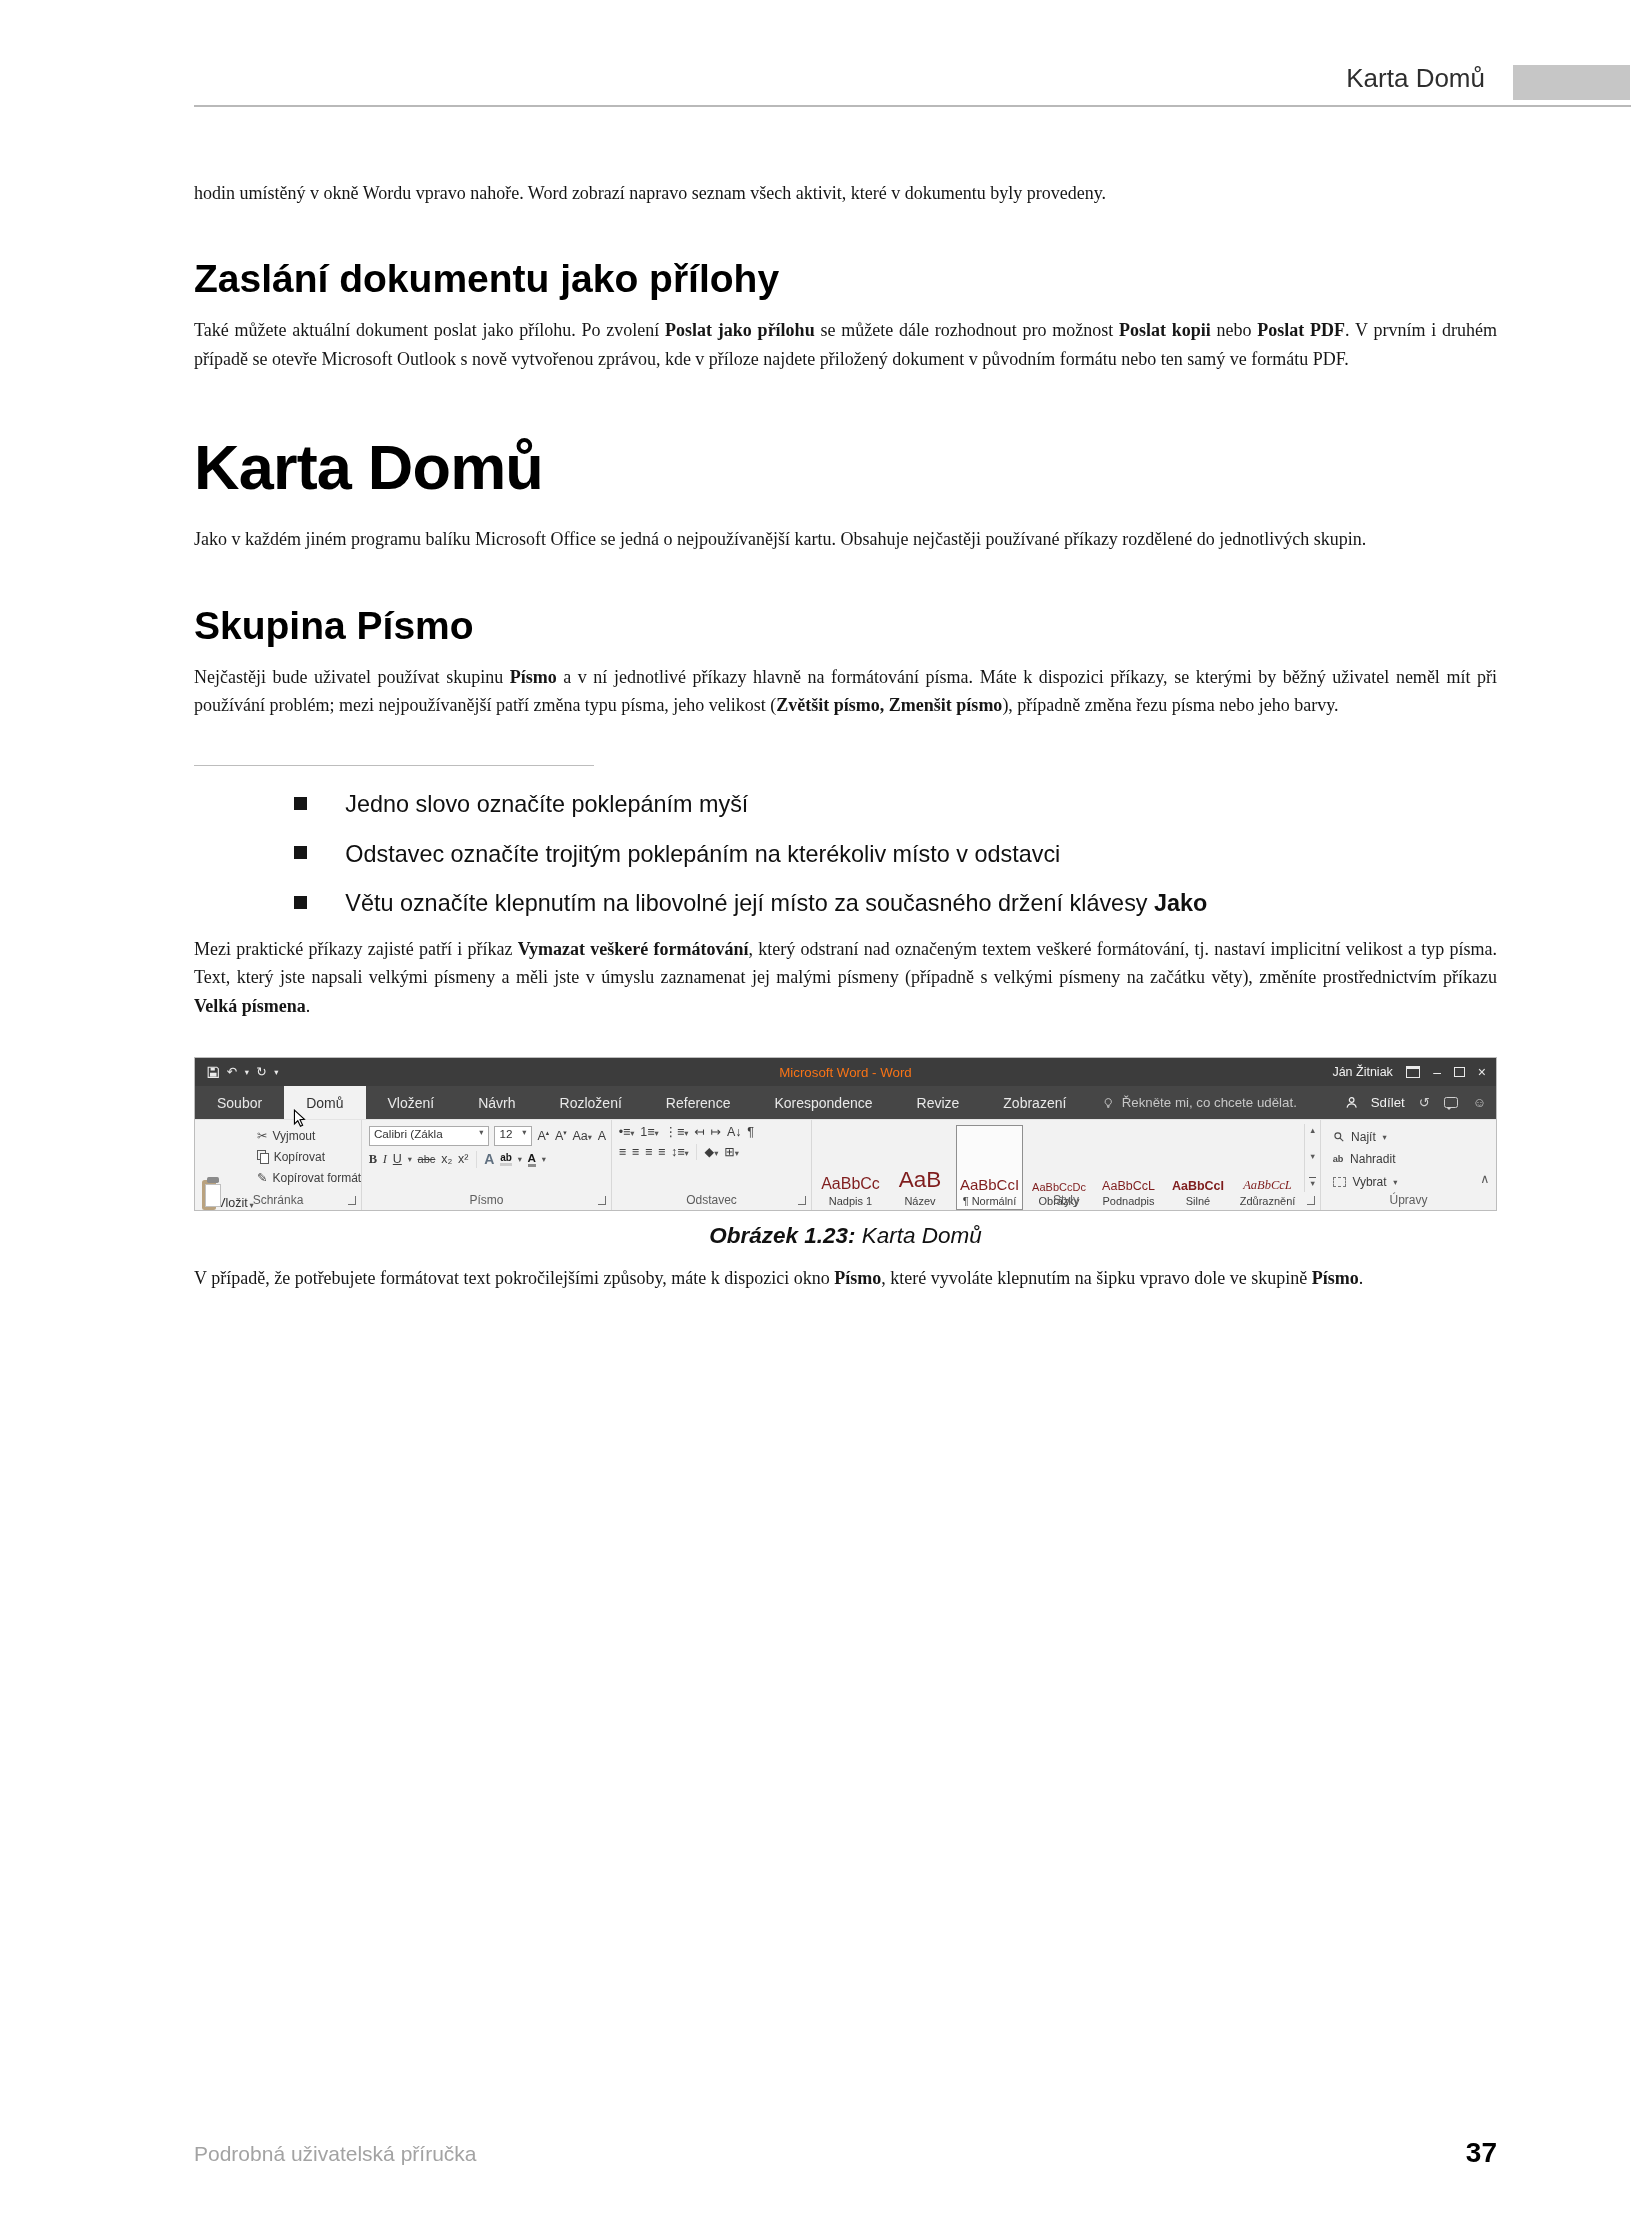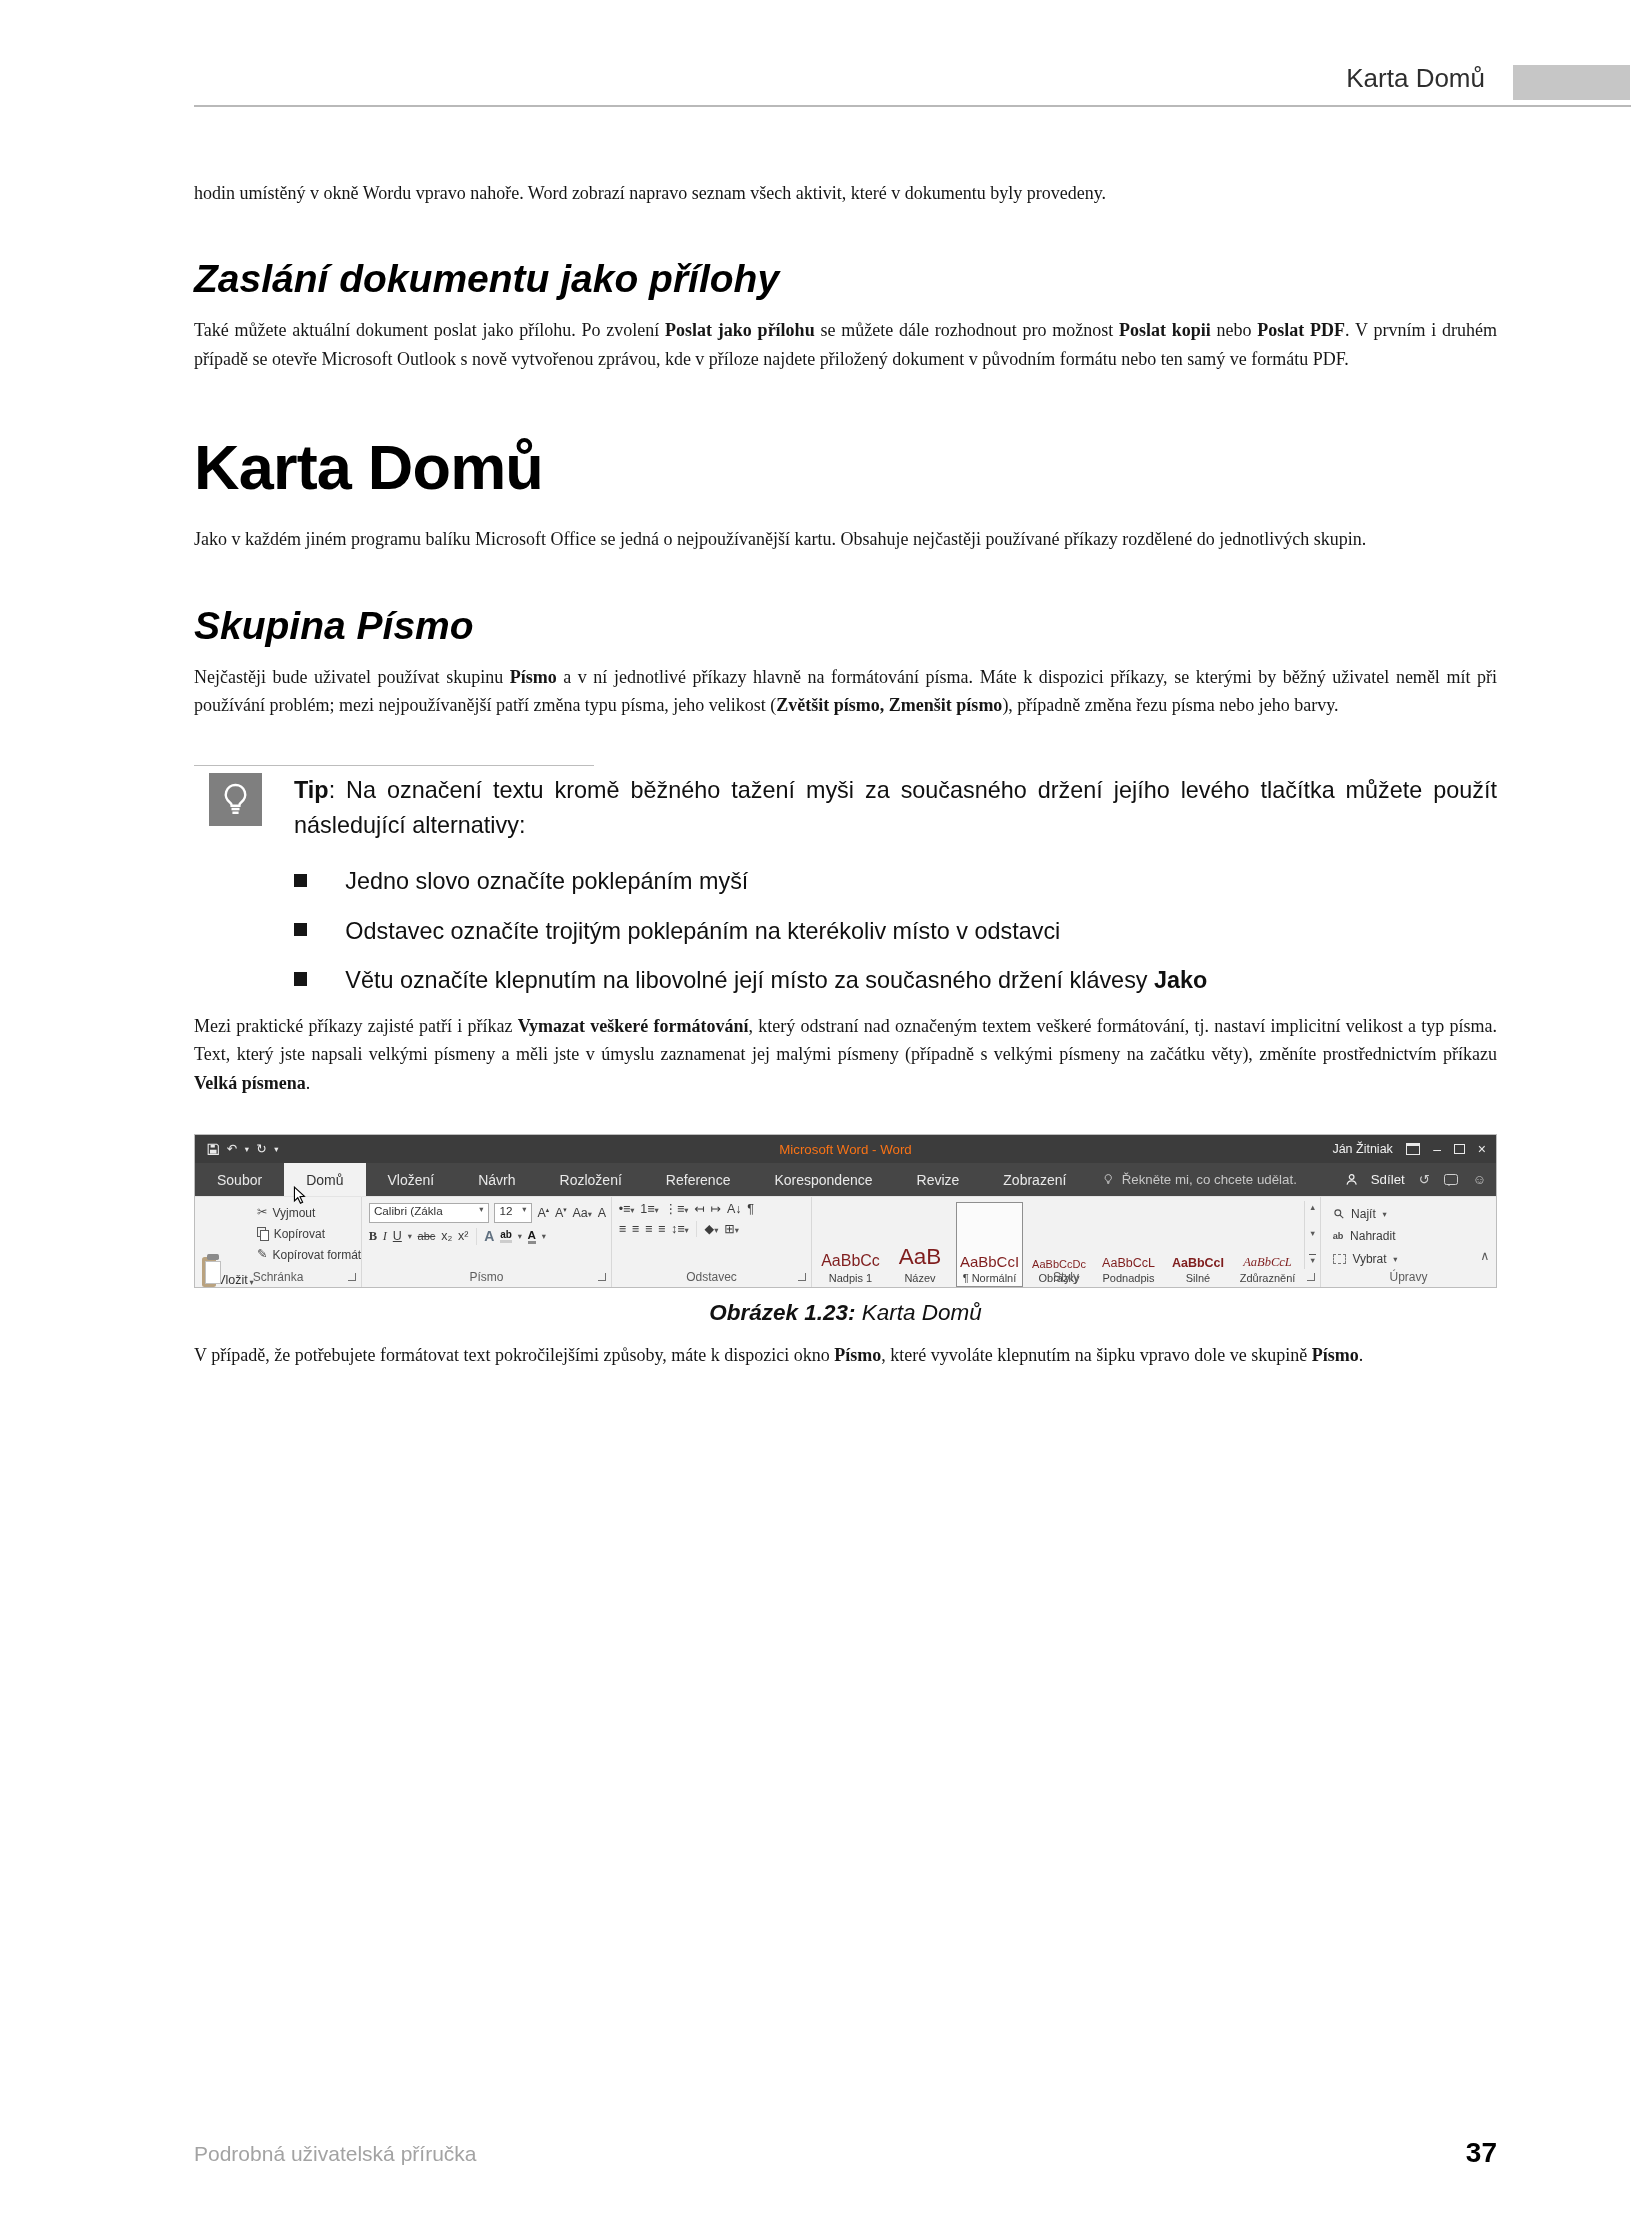--- a/index.html
+++ b/index.html
@@ -20,21 +20,21 @@
   .content { position:absolute; left:194px; top:106px; width:1303px; }
   p.body-text { font-size:18px; line-height:1.58; text-align:justify; margin:15px 0 0 0; }
   p.lead { margin-top:73px; }
   b { font-weight:700; }
   h1.chapter {
     font-family:"Liberation Sans",sans-serif; font-weight:700; font-size:63px;
     margin:58px 0 22px 0; color:#000; letter-spacing:-0.8px;
   }
   h2.section {
     font-family:"Liberation Sans",sans-serif; font-weight:700; font-size:39px;
-    margin:50px 0 15px 0; color:#000;font-style:italic;
+    margin:50px 0 15px 0; color:#000;
   }
   .mt { margin-top:47px; }
   .mt2 { margin-top:47px; }
 
   
   .tip { margin-top:45px; font-family:"Liberation Sans",sans-serif; }
   .tip-rule { width:400px; height:1.7px; background:#bdbdbd; margin-bottom:6.7px; }
   .tip-row { display:flex; align-items:flex-start; }
   .tip-icon {
     width:53px; height:53px; background:#7f7f7f; margin-left:15px; flex:0 0 auto;
@@ -170,30 +170,20 @@
     <p class="body-text"><span>Také můžete aktuální dokument poslat jako přílohu. Po zvolení </span><b>Poslat jako přílohu</b><span> se můžete dále rozhodnout pro možnost </span><b>Poslat kopii</b><span> nebo </span><b>Poslat PDF</b><span>. V prvním i druhém případě se otevře Microsoft Outlook s nově vytvořenou zprávou, kde v příloze najdete přiložený dokument v původním formátu nebo ten samý ve formátu PDF.</span></p>
 
     <h1 class="chapter">Karta Domů</h1>
     <p class="body-text"><span>Jako v každém jiném programu balíku Microsoft Office se jedná o nejpoužívanější kartu. Obsahuje nejčastěji používané příkazy rozdělené do jednotlivých skupin.</span></p>
 
     <h2 class="section">Skupina Písmo</h2>
     <p class="body-text"><span>Nejčastěji bude uživatel používat skupinu </span><b>Písmo</b><span> a v ní jednotlivé příkazy hlavně na formátování písma. Máte k dispozici příkazy, se kterými by běžný uživatel neměl mít při používání problém; mezi nejpoužívanější patří změna typu písma, jeho velikost (</span><b>Zvětšit písmo, Zmenšit písmo</b><span>), případně změna řezu písma nebo jeho barvy.</span></p>
 
     <section class="tip">
       <div class="tip-rule"></div>
-      <div class="tip-row">
-        <div class="tip-icon">
-          <svg viewBox="0 0 24 24" aria-hidden="true">
-              <path d="M12 2.6a6.2 6.2 0 0 0-3.6 11.3c.7.5 1.1 1.3 1.1 2.1h5c0-.8.4-1.6 1.1-2.1A6.2 6.2 0 0 0 12 2.6z" fill="none" stroke="#ffffff" stroke-width="1.6"></path>
-              <rect x="9.4" y="17.4" width="5.2" height="1.6" fill="#ffffff"></rect>
-              <rect x="10" y="19.8" width="4" height="1.6" fill="#ffffff"></rect>
-            </svg>
-        </div>
-        <p class="tip-text"><b>Tip</b><span>: Na označení textu kromě běžného tažení myši za současného držení jejího levého tlačítka můžete použít následující alternativy:</span></p>
-      </div>
       <ul class="tip-bullets">
         <li>
             <span class="sq"></span>
             <span><span>Jedno slovo označíte poklepáním myší</span></span>
           </li>
         <li>
             <span class="sq"></span>
             <span><span>Odstavec označíte trojitým poklepáním na kterékoliv místo v odstavci</span></span>
           </li>
         <li>

